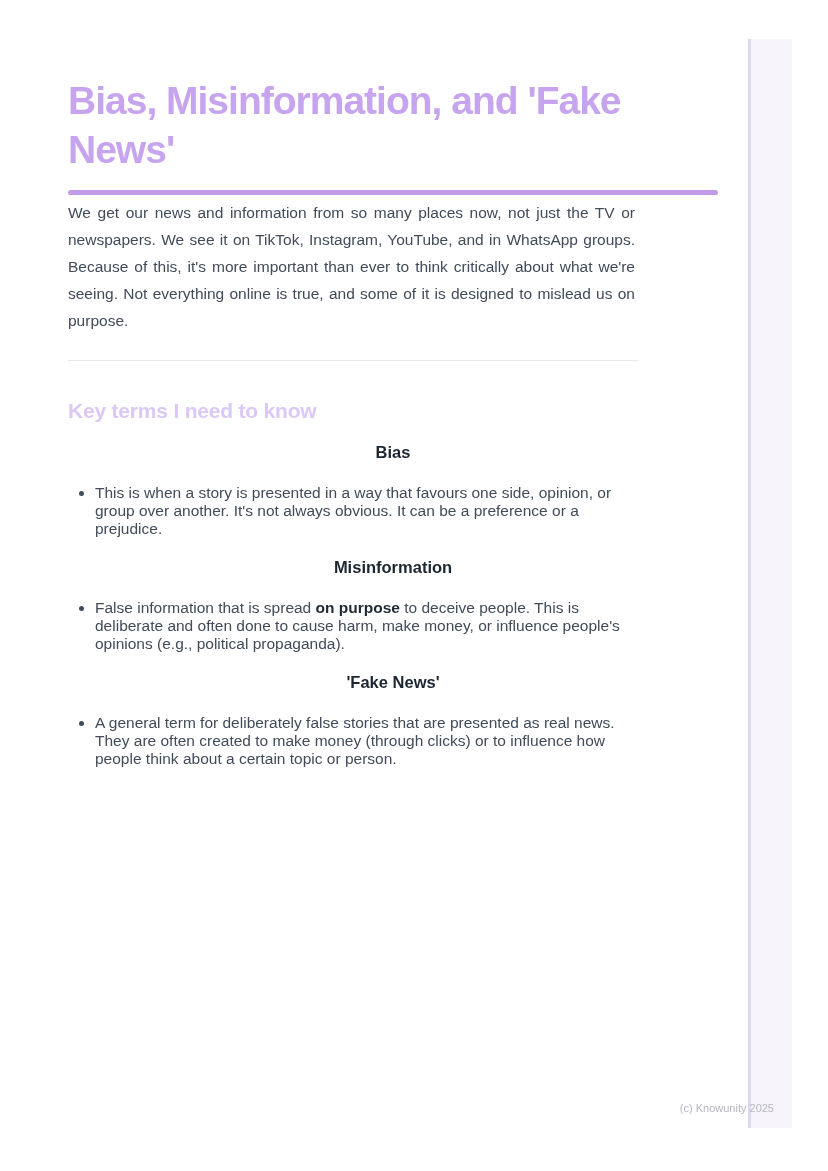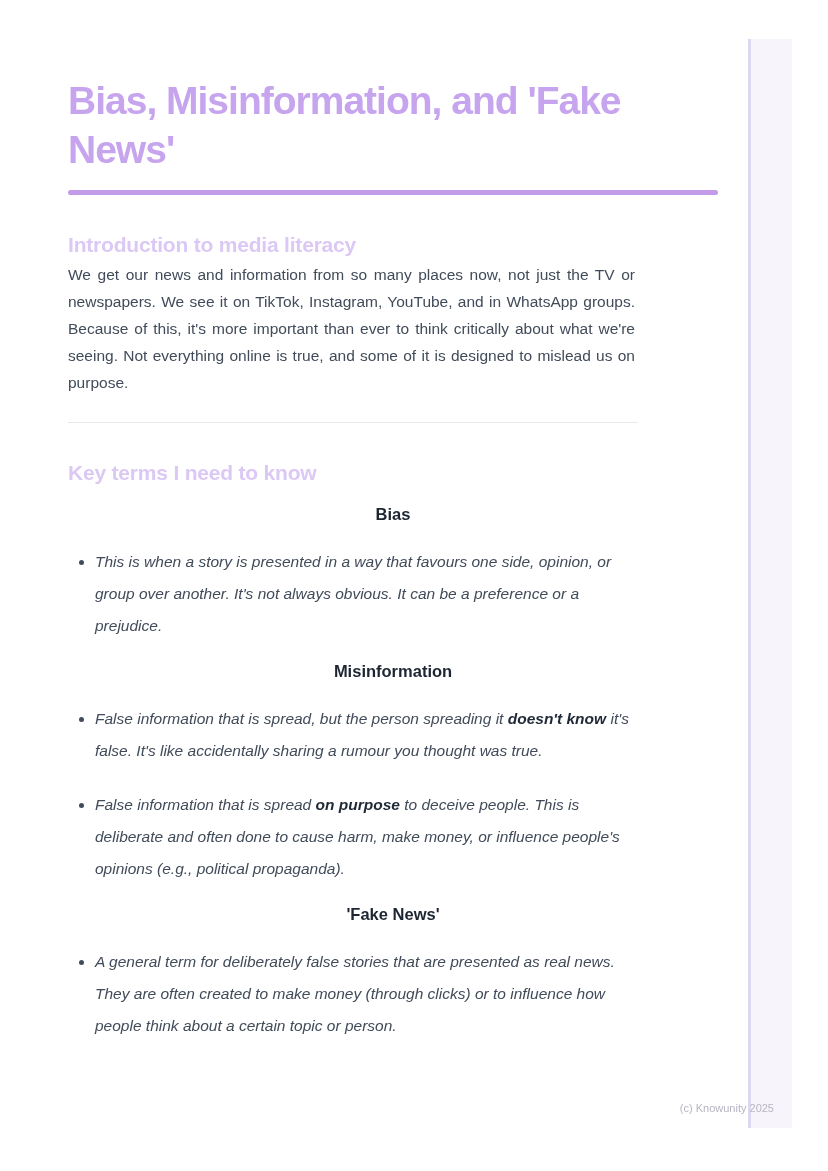--- a/index.html
+++ b/index.html
@@ -88,23 +88,22 @@
     text-align: center;
   }
   ul.bullets {
     margin: 22px 0 0 0;
     padding: 0 0 0 27px;
     width: 540px;
     list-style: disc outside;
   }
   ul.bullets li {
     font-size: 15.5px;
-    line-height: 32px;
+    line-height: 18px;
     color: var(--body-text-color);
-    font-style: italic;
   }
   ul.bullets li strong {
     font-weight: bold;
     color: var(--bold-text-color);
   }
   .footer-credit {
     position: absolute;
     top: 1101px;
     right: 54px;
     font-size: 11px;
@@ -117,38 +116,34 @@
 <body>
 
 <div class="page">
   <div class="stripe"></div>
 
   <div class="content">
     <h1 class="doc-title">Bias, Misinformation, and 'Fake News'</h1>
 
     <div class="title-rule"></div>
 
-    <h2 class="section-heading">Introduction to media literacy</h2>
 
     <p class="body-par">We get our news and information from so many places now, not just the TV or newspapers. We see it on TikTok, Instagram, YouTube, and in WhatsApp groups. Because of this, it's more important than ever to think critically about what we're seeing. Not everything online is true, and some of it is designed to mislead us on purpose.</p>
 
     <div class="divider"></div>
 
     <h2 class="section-heading">Key terms I need to know</h2>
 
     <div>
         <h3 class="term">Bias</h3>
         <ul class="bullets">
           <li><span>This is when a story is presented in a way that favours one side, opinion, or group over another. It's not always obvious. It can be a preference or a prejudice.</span></li>
         </ul>
         <h3 class="term">Misinformation</h3>
         <ul class="bullets">
-          <li><span>False information that is spread, but the person spreading it </span><strong>doesn't know</strong><span> it's false. It's like accidentally sharing a rumour you thought was true.</span></li>
-        </ul>
-        <ul class="bullets">
           <li><span>False information that is spread </span><strong>on purpose</strong><span> to deceive people. This is deliberate and often done to cause harm, make money, or influence people's opinions (e.g., political propaganda).</span></li>
         </ul>
         <h3 class="term">'Fake News'</h3>
         <ul class="bullets">
           <li><span>A general term for deliberately false stories that are presented as real news. They are often created to make money (through clicks) or to influence how people think about a certain topic or person.</span></li>
         </ul>
       </div>
   </div>
 
   <div class="footer-credit">(c) Knowunity 2025</div>

